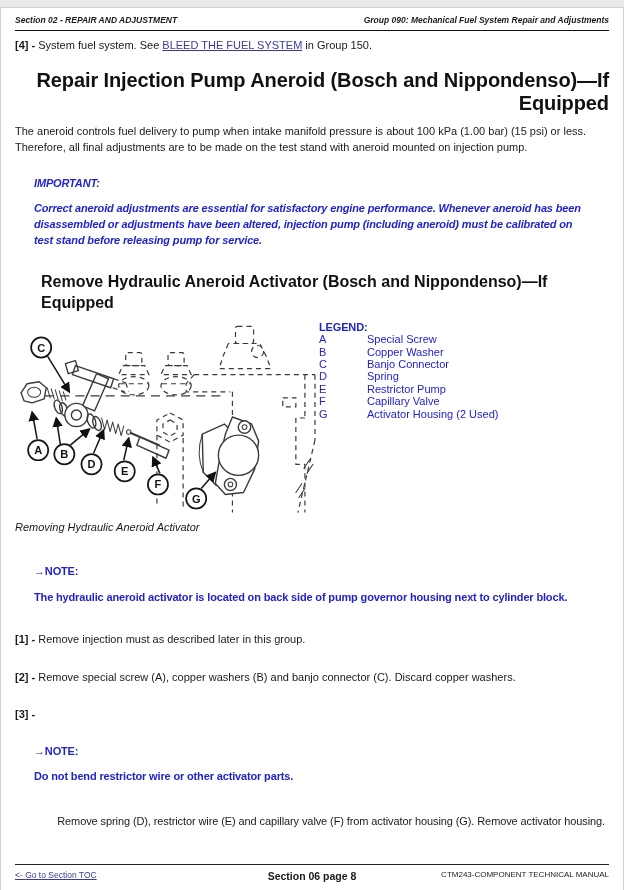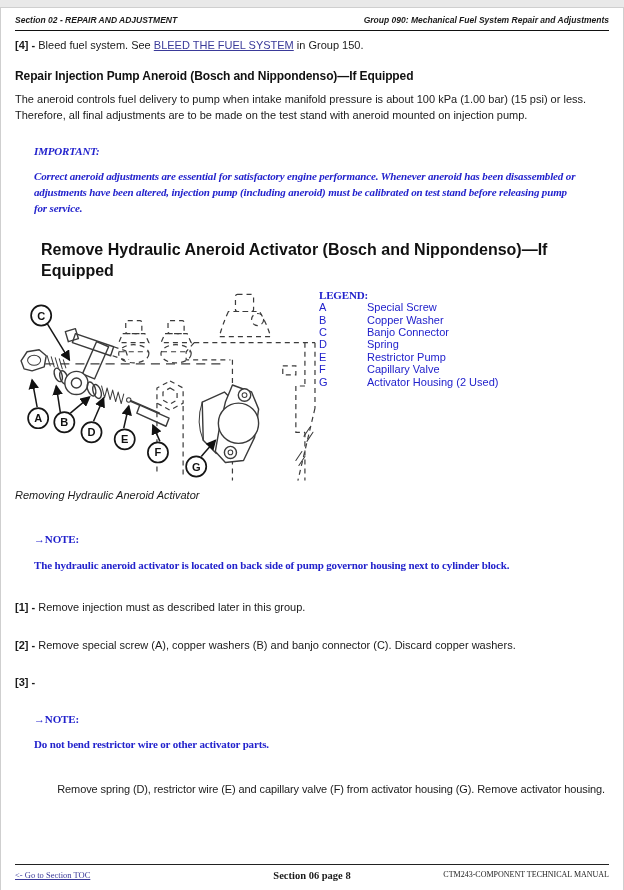--- a/index.html
+++ b/index.html
@@ -11,45 +11,45 @@
   .content{padding:0 14px;}
   
   .hdr{display:flex;justify-content:space-between;align-items:flex-end;
        padding:7px 0 5px;border-bottom:1.6px solid #111;
        font-size:8.5px;font-weight:bold;font-style:italic;}
   
   .bodyline{margin-top:7px;font-size:11px;line-height:1.45;}
   .num{font-weight:bold;}
   a.doclink{color:var(--link_navy,#3a3a99);text-decoration:underline;cursor:pointer;}
   h1,h2,h3{margin:0;font-weight:bold;color:#111;}
-  .h-center{margin-top:15px;font-size:12px;text-align:left;letter-spacing:-0.1px;}
+  .h-center{margin-top:15px;font-size:20px;text-align:right;letter-spacing:-0.1px;}
   .para{margin-top:13px;font-size:11px;line-height:1.42;max-width:580px;}
   .imp{margin:22px 0 0 19px;}
-  .blue-b{color:var(--note_blue,#2222cc);font-weight:bold;font-size:11px;letter-spacing:-0.15px;font-family:Liberation Serif, serif;}
+  .blue-b{color:var(--note_blue,#2222cc);font-weight:bold;font-size:11px;letter-spacing:-0.15px;}
   .ital{font-style:italic;}
   .imp-text{margin-top:12px;max-width:548px;line-height:1.45;}
   .h-left{margin:22px 0 0 26px;font-size:15.5px;max-width:535px;line-height:1.32;}
   
   .fig-row{margin-top:8px;display:flex;}
   .diagram{width:302px;height:198px;flex:0 0 302px;}
   .legend{margin-left:2px;padding-top:0;}
   .legend-title{margin-top:0;}
   .legend-row{display:flex;font-size:11px;line-height:12.4px;color:var(--note_blue,#2222cc);}
   .legend-key{width:48px;flex:0 0 48px;}
   .caption{margin-top:2px;font-size:11px;font-weight:normal;font-style:italic;}
   .note-block{margin:32px 0 0 19px;}
   .note-text{margin-top:13px;max-width:575px;line-height:1.4;}
   .steps{margin-top:26px;}
   .step{margin-bottom:22px;font-size:11px;line-height:1.45;}
   .note2{margin:2px 0 0 19px;}
   .closing{margin-top:30px;font-size:11px;max-width:590px;letter-spacing:-0.1px;text-align:right;}
   .h3{margin-top:12px;}
   
   .footer{position:absolute;left:14px;right:14px;top:856px;border-top:1.4px solid #222;
-          padding-top:5px;display:flex;align-items:flex-start;font-family:Liberation Serif, serif;}
+          padding-top:5px;display:flex;align-items:flex-start;}
   .f-left{flex:1;font-size:8.5px;}
   .f-center{flex:1;text-align:center;font-size:10.5px;font-weight:bold;}
   .f-right{flex:1;text-align:right;font-size:8px;}
   
   .dg .s{fill:none;stroke:#3b3b3b;stroke-width:1.4;stroke-linecap:round;stroke-linejoin:round;}
   .dg .sf{fill:#fff;stroke:#3b3b3b;stroke-width:1.4;stroke-linejoin:round;}
   .dg .t{stroke-width:1;}
   .dg .w{stroke-width:2.2;}
   .dg .d{fill:none;stroke:#3b3b3b;stroke-width:1.2;stroke-dasharray:5 4;stroke-linecap:butt;}
   .dg .a{fill:none;stroke:#161616;stroke-width:1.5;marker-end:url(#ah);}
@@ -61,21 +61,21 @@
 
 <div class="page">
   <div class="content">
 
     <div class="hdr">
       <span>Section 02 - REPAIR AND ADJUSTMENT</span>
       <span>Group 090: Mechanical Fuel System Repair and Adjustments</span>
     </div>
 
     <div class="bodyline">
-      <span class="num">[4] -</span><span> Bleed fuel system. See </span><a class="doclink">BLEED THE FUEL SYSTEM</a><span> in Group 150.</span>
+      <span class="num">[4] -</span><span> System fuel system. See </span><a class="doclink">BLEED THE FUEL SYSTEM</a><span> in Group 150.</span>
     </div>
 
     <h1 class="h-center">Repair Injection Pump Aneroid (Bosch and Nippondenso)—If Equipped</h1>
 
     <p class="para" style="margin-top:9px">The aneroid controls fuel delivery to pump when intake manifold pressure is about 100 kPa (1.00 bar) (15 psi) or less. Therefore, all final adjustments are to be made on the test stand with aneroid mounted on injection pump.</p>
 
     <div class="imp">
       <div class="blue-b ital">IMPORTANT:</div>
       <div class="blue-b ital imp-text">Correct aneroid adjustments are essential for satisfactory engine performance. Whenever aneroid has been disassembled or adjustments have been altered, injection pump (including aneroid) must be calibrated on test stand before releasing pump for service.</div>
     </div>

